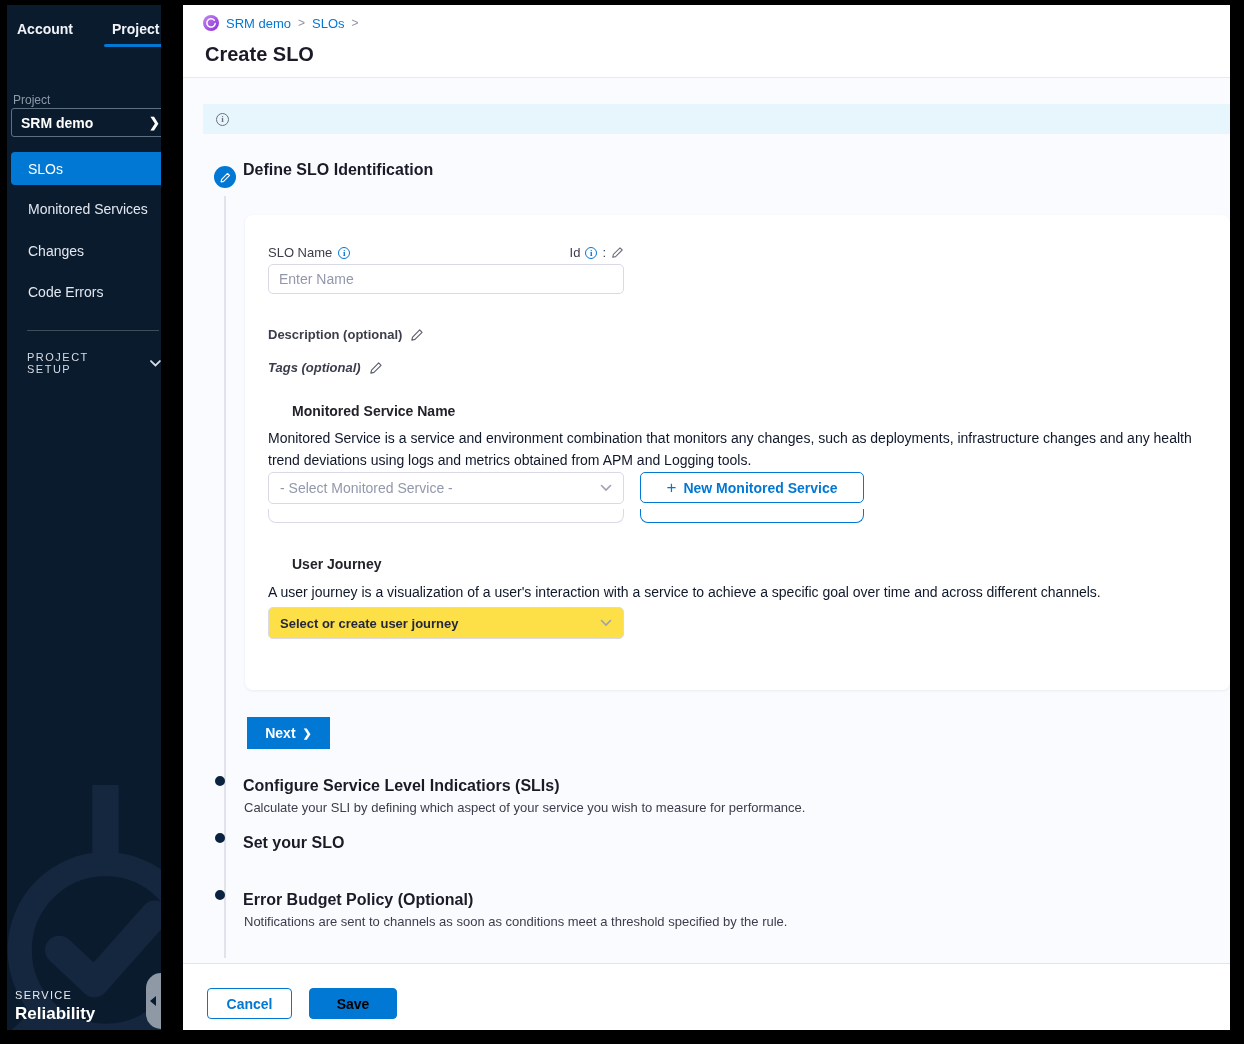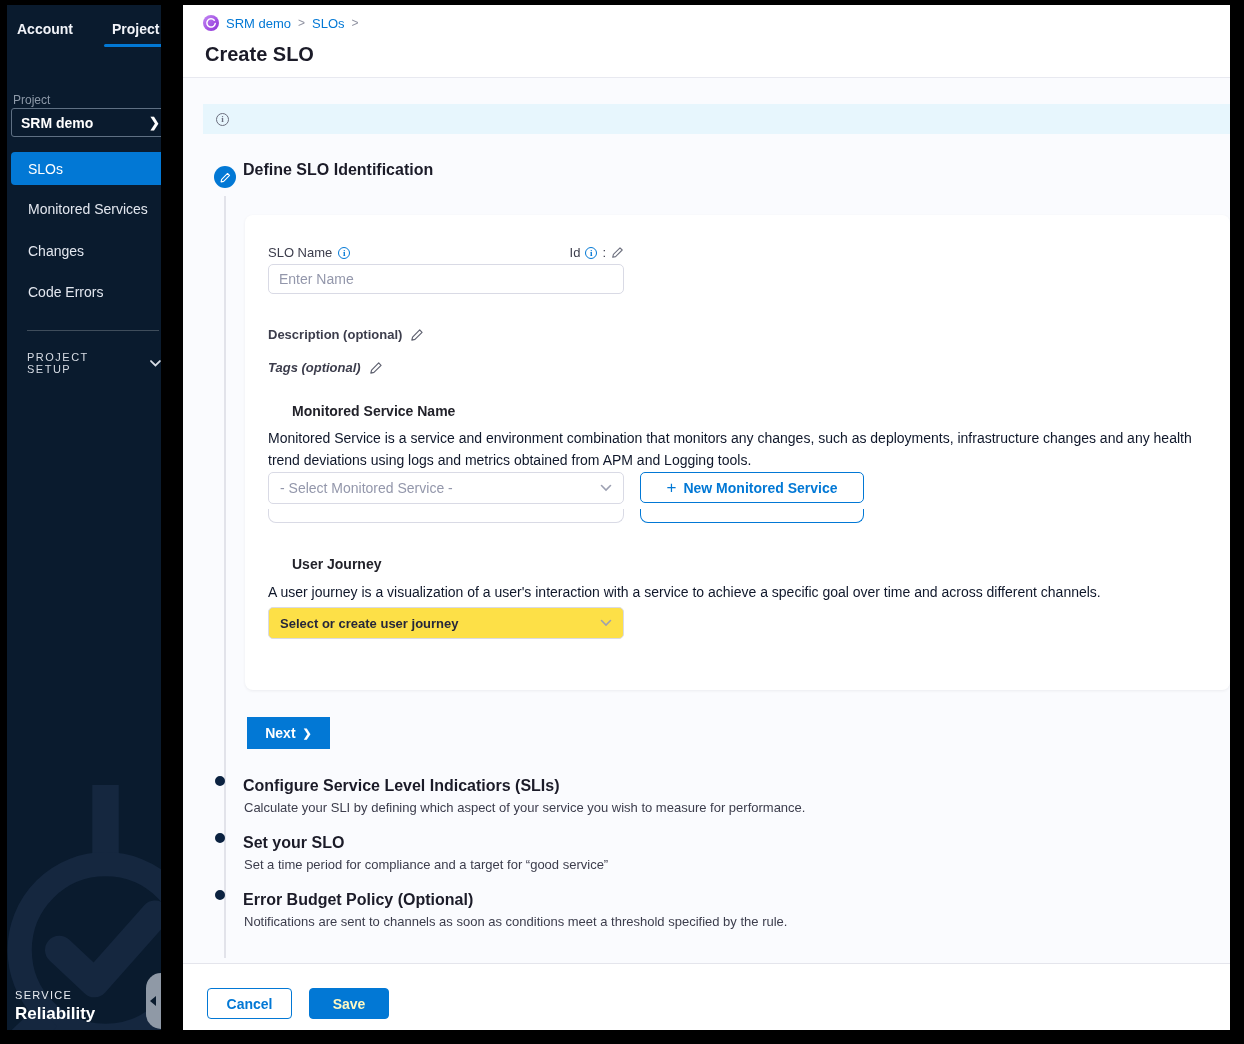--- a/index.html
+++ b/index.html
@@ -62,21 +62,21 @@
   .dd-chev { flex:0 0 auto; }
   .new-ms-btn { position:absolute; left:395px; top:257px; width:224px; height:31px; border:1px solid #0278d5; border-radius:5px; background:#fff; color:#0278d5; font-size:14px; font-weight:bold; display:flex; align-items:center; justify-content:center; gap:7px; cursor:pointer; font-family:"Liberation Sans", sans-serif; }
   .ghost-dd { position:absolute; left:23px; top:294px; width:356px; height:14px; border:1px solid #d9dae5; border-top:none; border-radius:0 0 8px 8px; }
   .ghost-btn { position:absolute; left:395px; top:294px; width:224px; height:14px; border:1px solid #0278d5; border-top:none; border-radius:0 0 8px 8px; }
 
   .next-btn { position:absolute; left:64px; top:712px; width:83px; height:32px; background:#0278d5; border:none; border-radius:0; color:#fff; font-size:14px; font-weight:bold; display:flex; align-items:center; justify-content:center; gap:7px; cursor:pointer; font-family:"Liberation Sans", sans-serif; }
   .next-btn .nchev { font-size:11px; }
 
   .mfooter { position:absolute; left:0; top:958px; width:100%; height:67px; background:#fff; border-top:1px solid #e4e5ec; }
   .cancel-btn { position:absolute; left:24px; top:24px; width:85px; height:31px; background:#fff; border:1px solid #0278d5; border-radius:4px; color:#0278d5; font-size:14px; font-weight:bold; cursor:pointer; font-family:"Liberation Sans", sans-serif; }
-  .save-btn { position:absolute; left:126px; top:24px; width:80px; height:31px; background:#0278d5; border:1px solid #0278d5; border-radius:4px; color:#fef9c3; font-size:14px; font-weight:bold; cursor:pointer; font-family:"Liberation Sans", sans-serif; }
+  .save-btn { position:absolute; left:126px; top:24px; width:88px; height:31px; background:#0278d5; border:1px solid #0278d5; border-radius:4px; color:#000000; font-size:14px; font-weight:bold; cursor:pointer; font-family:"Liberation Sans", sans-serif; }
 </style>
 </head>
 <body>
 
 <div class="page">
 
   <div class="sidebar">
     <div class="tab account">Account</div>
     <div class="tab project">Project</div>
     <div class="tab-underline"></div>
@@ -214,21 +214,20 @@
       <span>Next</span>
       <span class="nchev">❯</span>
     </button>
 
     <div class="ring" style="top:771px;"></div>
     <div class="step-title" style="top:772px;">Configure Service Level Indicatiors (SLIs)</div>
     <div class="step-sub" style="top:795px;">Calculate your SLI by defining which aspect of your service you wish to measure for performance.</div>
 
     <div class="ring" style="top:828px;"></div>
     <div class="step-title" style="top:829px;">Set your SLO</div>
-    <div class="step-sub" style="top:852px;">Set a time period for compliance and a target for “good service”</div>
 
     <div class="ring" style="top:885px;"></div>
     <div class="step-title" style="top:886px;">Error Budget Policy (Optional)</div>
     <div class="step-sub" style="top:909px;">Notifications are sent to channels as soon as conditions meet a threshold specified by the rule.</div>
 
     <div class="mfooter">
       <button class="cancel-btn">Cancel</button>
       <button class="save-btn">Save</button>
     </div>
 

